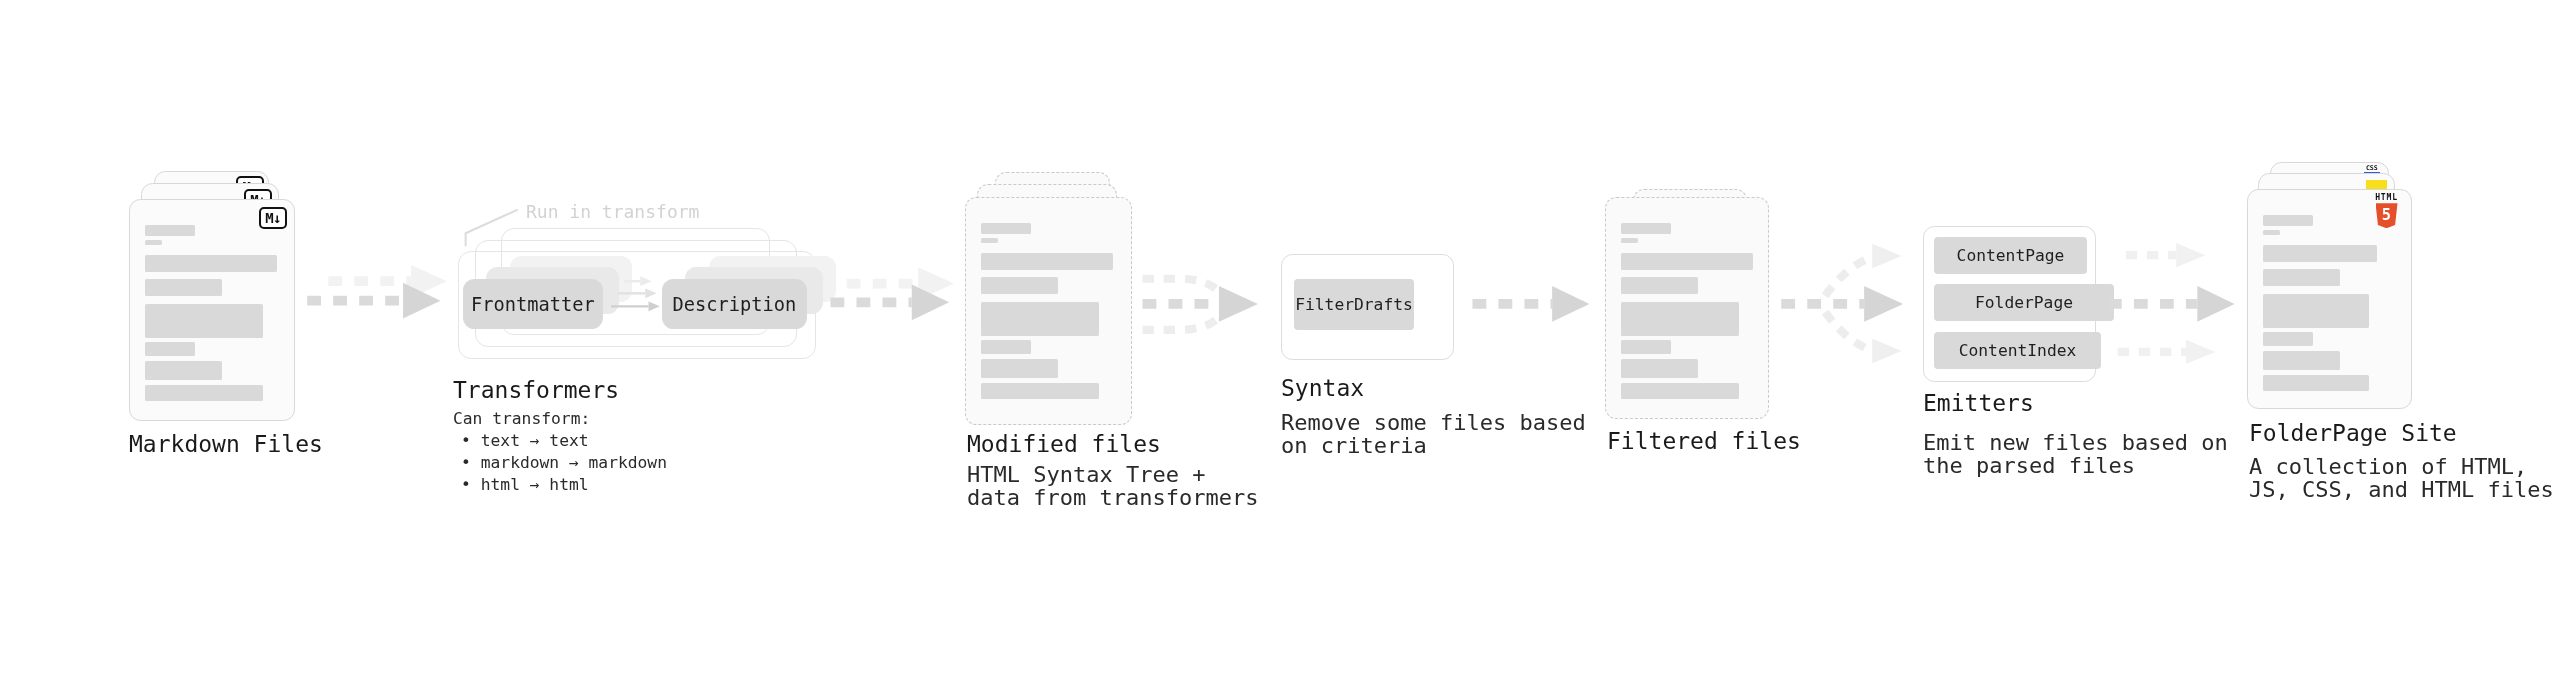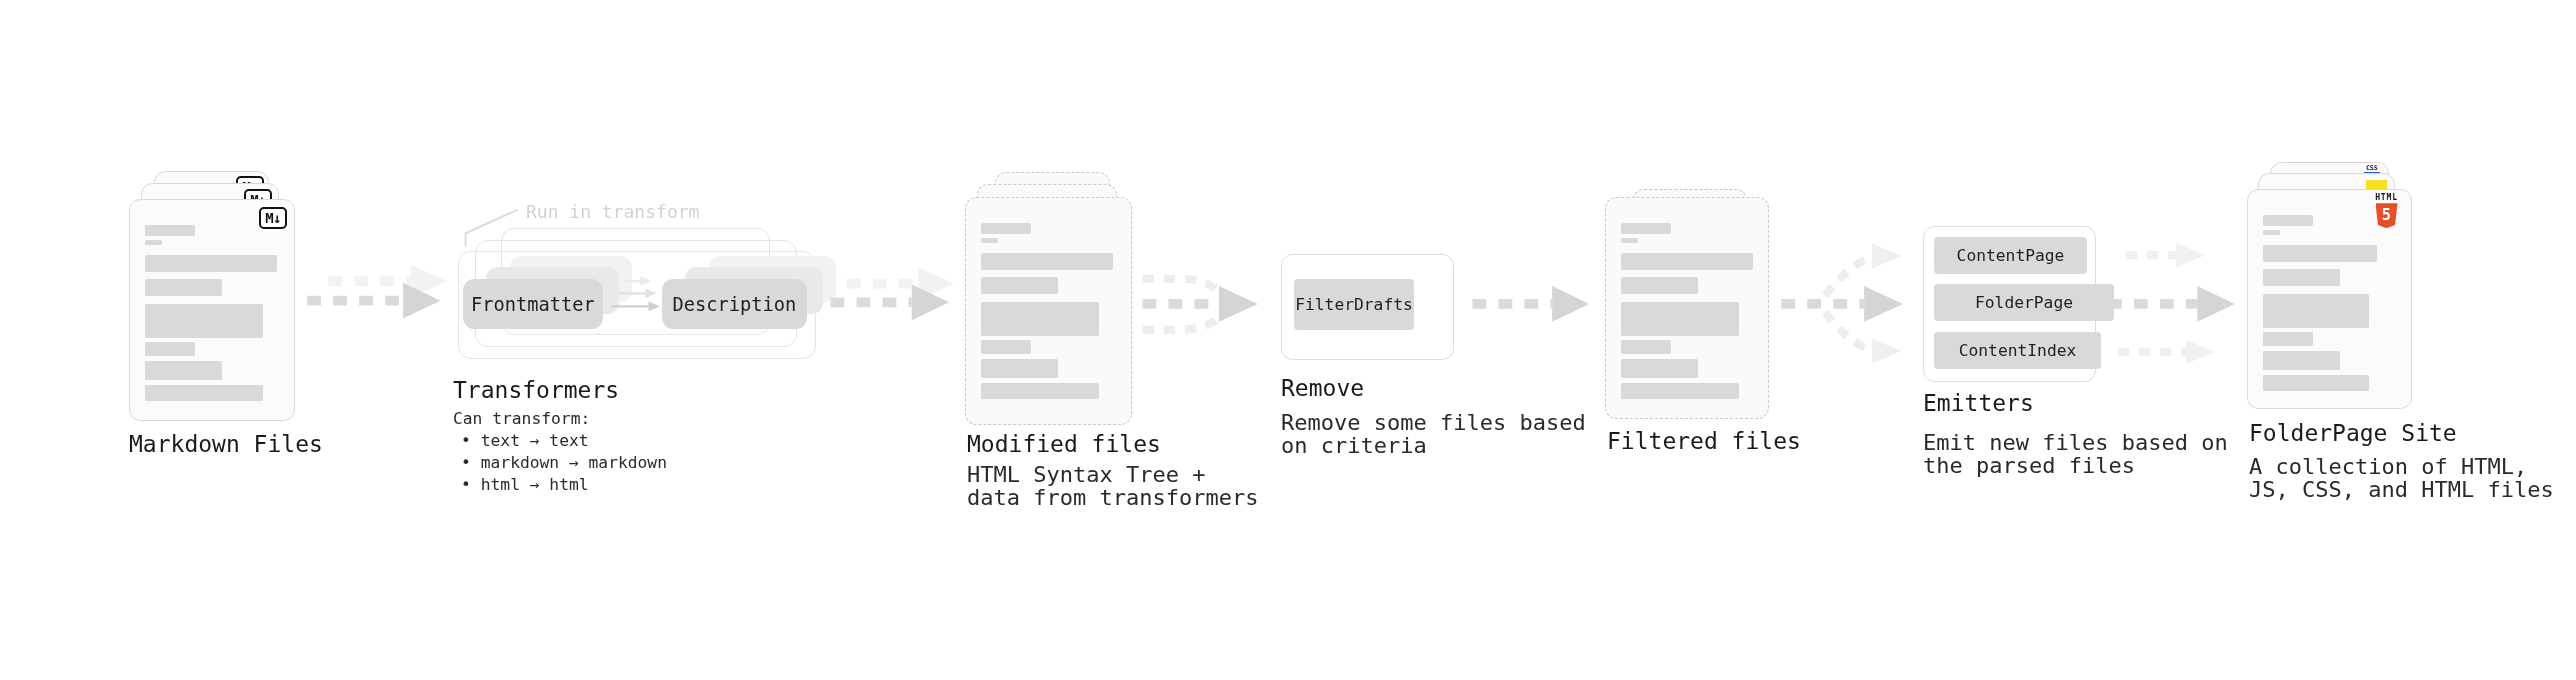--- a/index.html
+++ b/index.html
@@ -140,21 +140,21 @@
     <div class="label" style="left:967px;top:431px">Modified files</div>
     <div class="desc" style="left:967px;top:463px">
       <div>HTML Syntax Tree +</div>
       <div>data from transformers</div>
     </div>
   </div>
 
   <div>
     <div class="holder" style="left:1281px;top:254px;width:173px;height:106px"></div>
     <div class="pill sm" style="left:1294px;top:279px;width:120px;height:51px">FilterDrafts</div>
-    <div class="label" style="left:1281px;top:375px">Remove</div>
+    <div class="label" style="left:1281px;top:375px">Syntax</div>
     <div class="desc" style="left:1281px;top:411px">
       <div>Remove some files based</div>
       <div>on criteria</div>
     </div>
   </div>
 
   <div>
     <div class="file-card dashed" style="left:1633px;top:189px;width:114px;height:222px"></div>
     <div class="file-card dashed" style="left:1605px;top:197px;width:164px;height:222px">
       <div class="bars">

